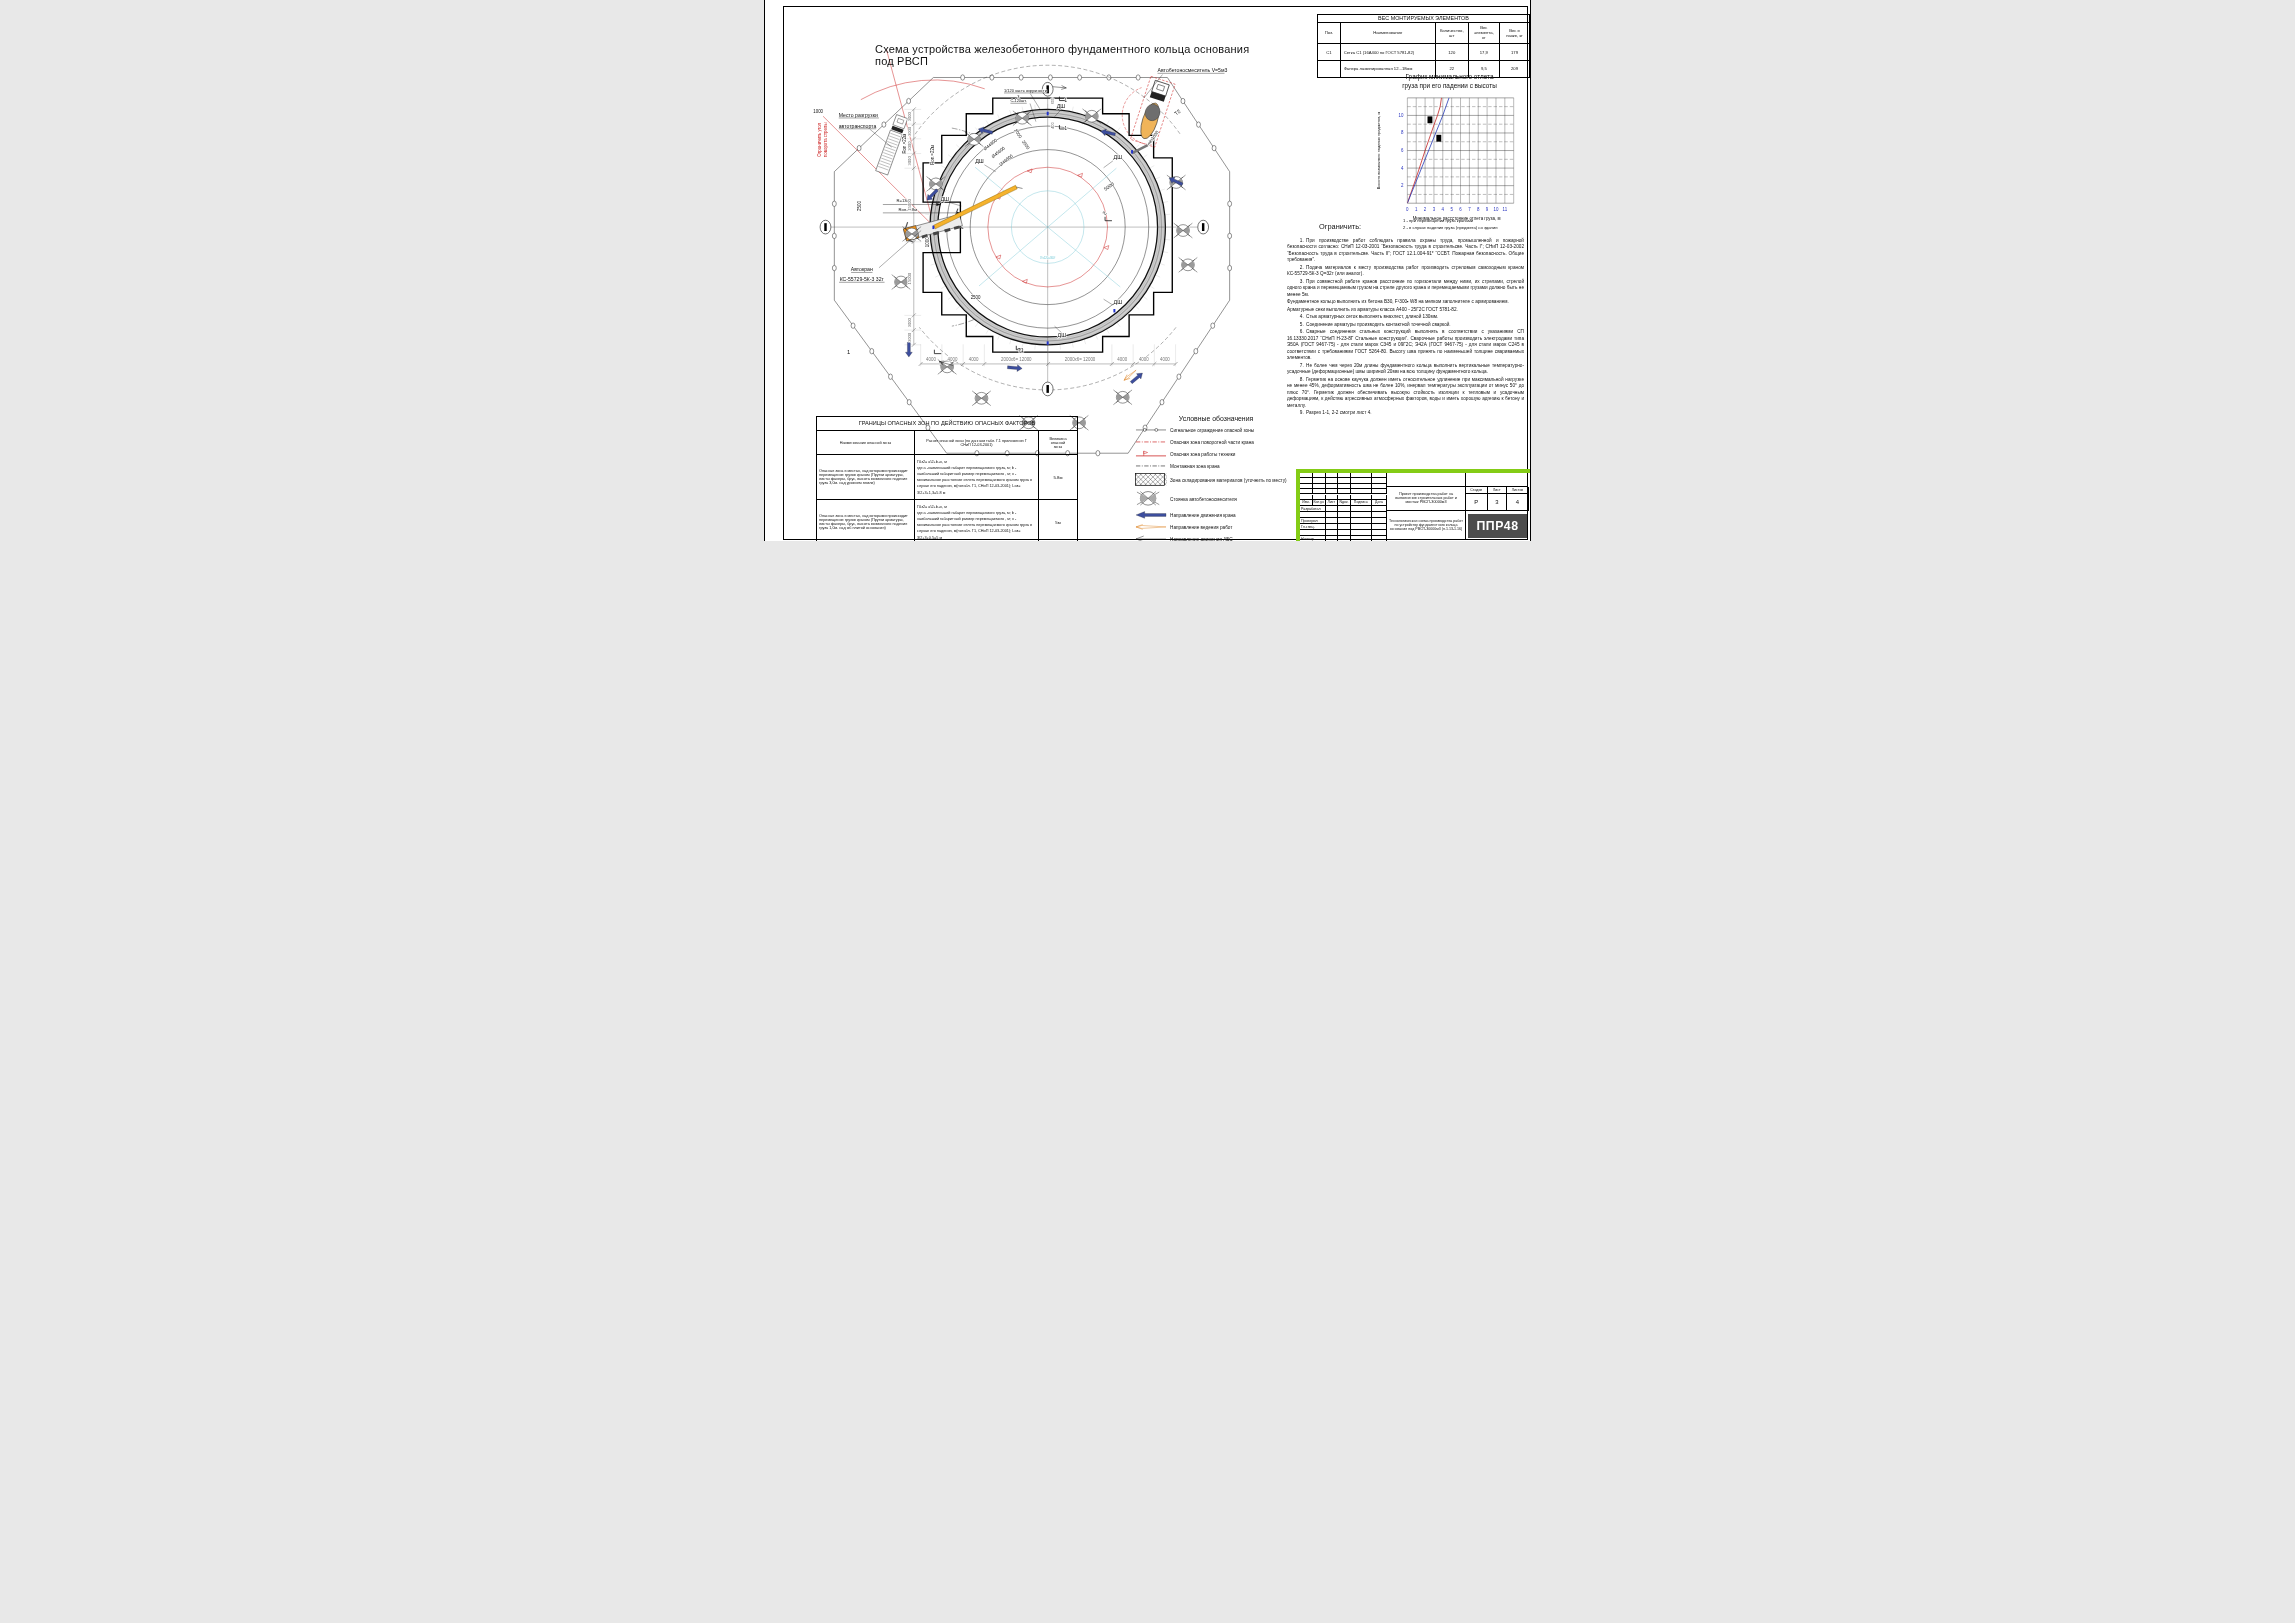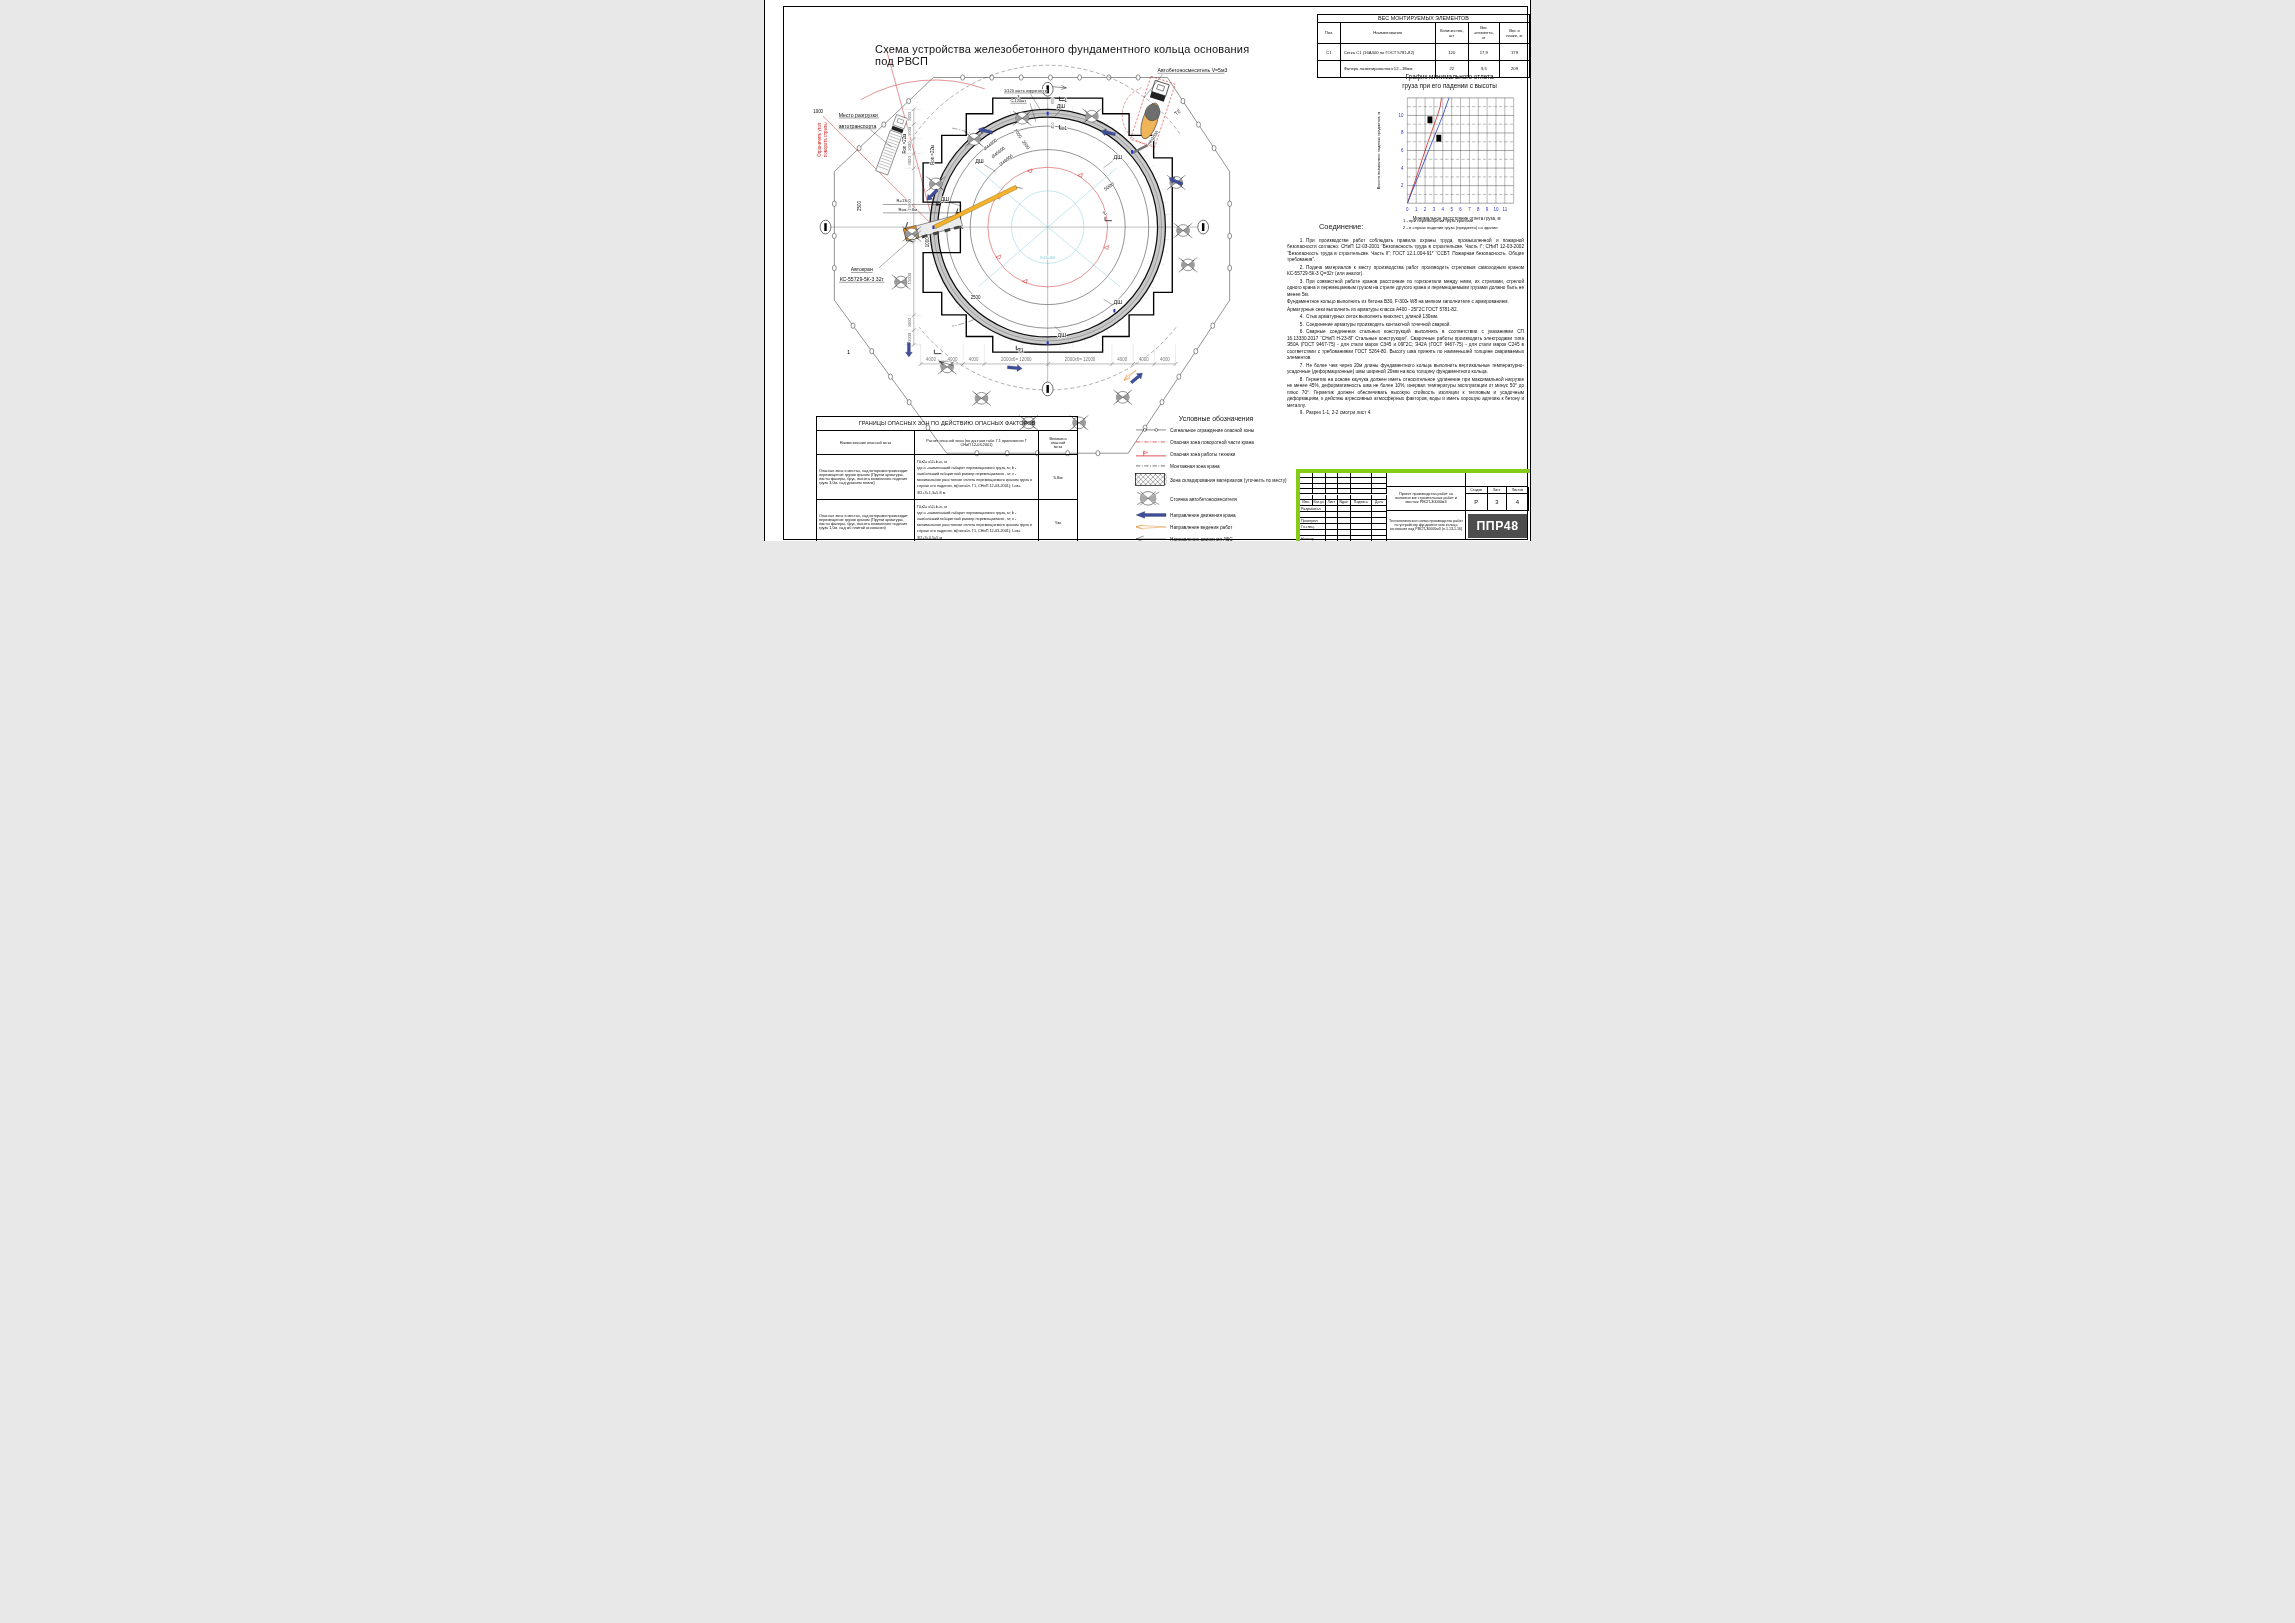--- a/index.html
+++ b/index.html
@@ -604,21 +604,21 @@
       <text x="178.5" y="245" text-anchor="middle" font-size="9" fill="#2a35c0">6</text>
       <text x="196.58333333333331" y="245" text-anchor="middle" font-size="9" fill="#2a35c0">7</text>
       <text x="214.66666666666666" y="245" text-anchor="middle" font-size="9" fill="#2a35c0">8</text>
       <text x="232.75" y="245" text-anchor="middle" font-size="9" fill="#2a35c0">9</text>
       <text x="250.83333333333331" y="245" text-anchor="middle" font-size="9" fill="#2a35c0">10</text>
       <text x="268.91666666666663" y="245" text-anchor="middle" font-size="9" fill="#2a35c0">11</text>
       <text x="14" y="121.5" font-size="8" fill="#111" text-anchor="middle" transform="rotate(-90 14 121.5)">Высота возможного падения предметов, м</text>
       <text x="170.5" y="263" font-size="9" fill="#111" text-anchor="middle">Минимальное рассстояние отлета груза, м</text>
     </svg>
 
-  <div class="abs note-head" style="left:554px;top:222px;">Соединение:</div>
+  <div class="abs note-head" style="left:554px;top:222px;">Ограничить:</div>
   <div class="abs chart-leg" style="left:638px;top:218px;width:123px;" id="chartLeg">
       <div>1 - при перемещении груза кранами</div>
       <div>2 - в случае падения груза (предмета) со здания</div>
     </div>
 
   <div class="abs notes" style="left:522px;top:238px;width:237px;" id="notes">
       <p class="num">1. При производстве работ соблюдать правила охраны труда, промышленной и пожарной безопасности согласно: СНиП 12-03-2001 “Безопасность труда в строительсве. Часть I”; СНиП 12-03-2002 “Безопасность труда в строительсве. Часть II”; ГОСТ 12.1.004-91* “ССБТ. Пожарная безопасность. Общие требования”.</p>
       <p class="num">2. Подача материалов к месту производства работ производить стреловым самоходным краном КС-55729-5К-3 Q=32т (или аналог).</p>
       <p class="num">3. При совместной работе кранов расстояние по горизонтали между ними, их стрелами, стрелой одного крана и перемещаемым грузом на стреле другого крана и перемещаемыми грузами должно быть не менее 5м.</p>
       <p>Фундаментное кольцо выполнить из бетона В30, F¹300▪ W8 на мелком заполнителе с армированием.</p>

